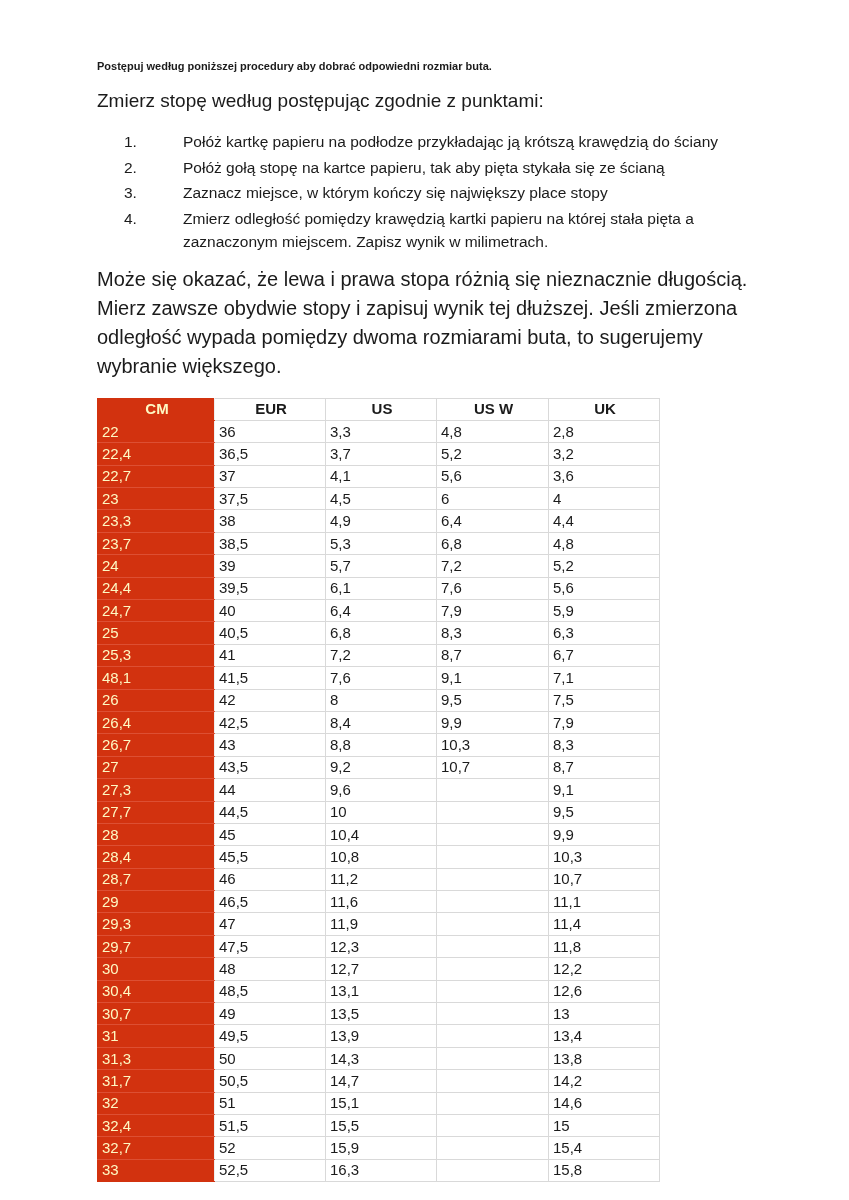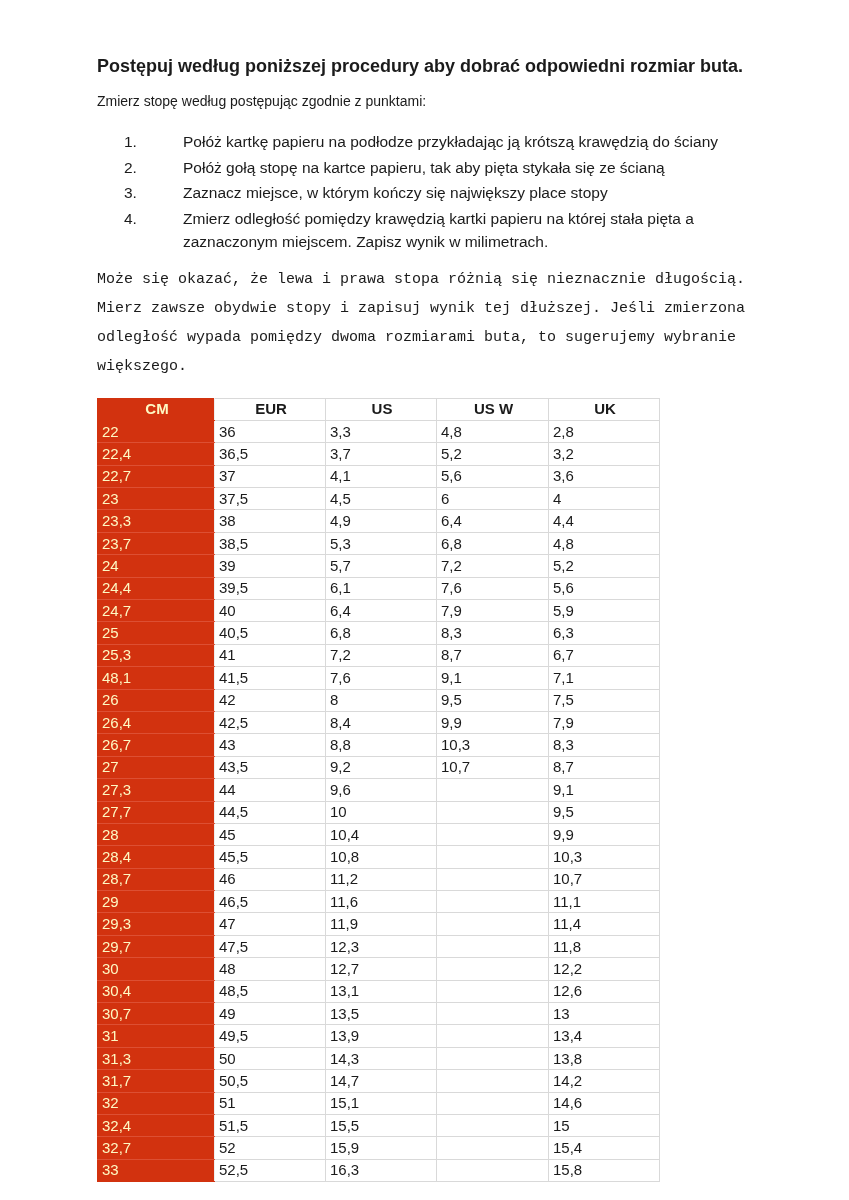--- a/index.html
+++ b/index.html
@@ -10,26 +10,26 @@
   }
   .page {
     position: relative;
     width: 849px;
     height: 1200px;
     background: #ffffff;
     overflow: hidden;
     padding: 56px 90px 0 97px;
   }
   .heading {
-    font-size: 18px;
+    font-size: 11px;
     font-weight: bold;
     line-height: 20px;
   }
   .intro {
-    font-size: 14px;
+    font-size: 19px;
     line-height: 20px;
     margin-top: 15px;
   }
   ol.steps {
     list-style: none;
     margin-top: 19px;
     padding-left: 27px;
   }
   ol.steps li {
     font-size: 15.5px;
@@ -38,24 +38,23 @@
     display: flex;
   }
   ol.steps .num {
     flex: 0 0 28px;
   }
   ol.steps .step-text {
     flex: 1;
     margin-left: 31px;
   }
   .note {
-    font-size: 15px;
+    font-size: 20px;
     line-height: 29px;
     margin-top: 11px;
-    font-family: Liberation Mono, monospace;
   }
   table.size-table {
     border-collapse: collapse;
     table-layout: fixed;
     width: 562px;
     margin-top: 17px;
   }
   .size-table th, .size-table td {
     height: 22.4px;
     font-size: 15px;

